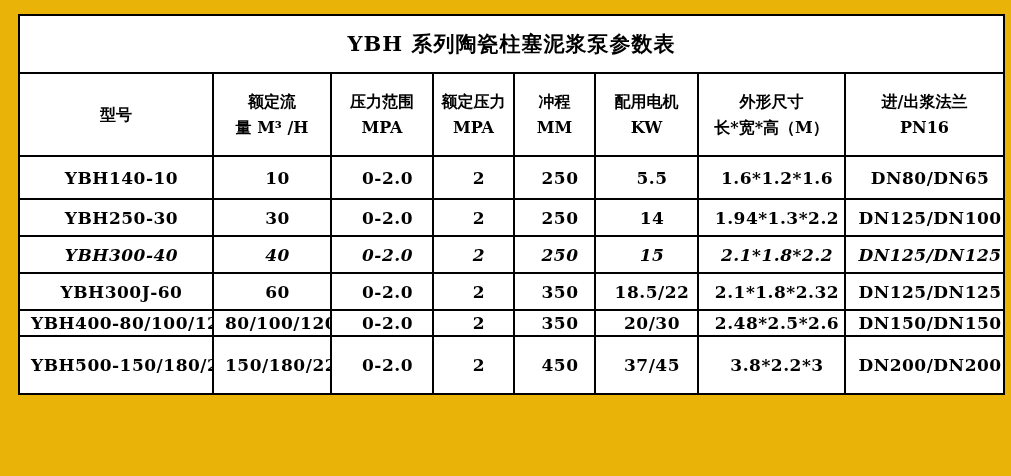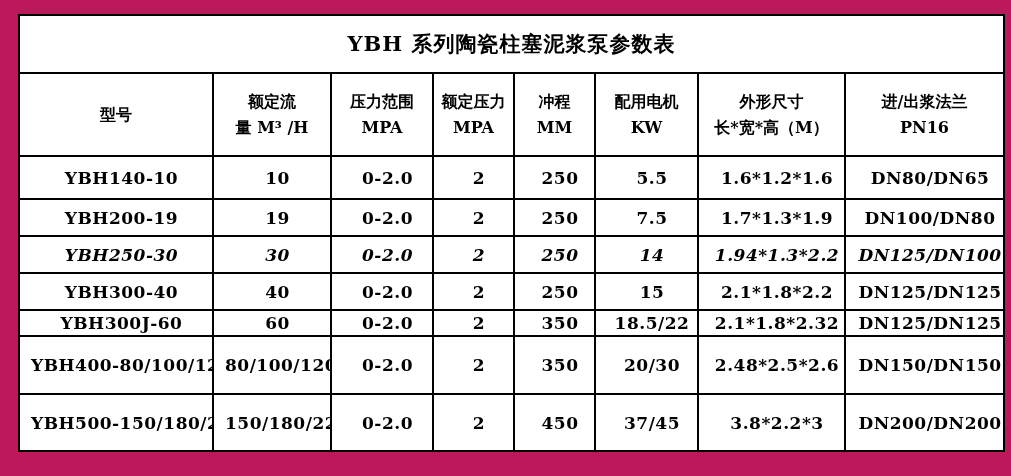--- a/index.html
+++ b/index.html
@@ -4,21 +4,21 @@
 <style>
   html, body {
     margin: 0;
     padding: 0;
     background: #ffffff;
   }
   .page {
     position: relative;
     width: 1011px;
     height: 476px;
-    background: #be185d;
+    background: #eab308;
     font-family: "DejaVu Serif", "Liberation Serif", serif;
     color: #000000;
     overflow: hidden;
   }
   table.param-table {
     position: absolute;
     left: 18px;
     top: 14px;
     border-collapse: collapse;
     table-layout: fixed;
@@ -128,30 +128,20 @@
           <td>YBH140-10</td>
           <td>10</td>
           <td>0-2.0</td>
           <td>2</td>
           <td>250</td>
           <td>5.5</td>
           <td>1.6*1.2*1.6</td>
           <td>DN80/DN65</td>
         </tr>
         <tr>
-          <td>YBH200-19</td>
-          <td>19</td>
-          <td>0-2.0</td>
-          <td>2</td>
-          <td>250</td>
-          <td>7.5</td>
-          <td>1.7*1.3*1.9</td>
-          <td>DN100/DN80</td>
-        </tr>
-        <tr>
           <td>YBH250-30</td>
           <td>30</td>
           <td>0-2.0</td>
           <td>2</td>
           <td>250</td>
           <td>14</td>
           <td>1.94*1.3*2.2</td>
           <td>DN125/DN100</td>
         </tr>
         <tr>

